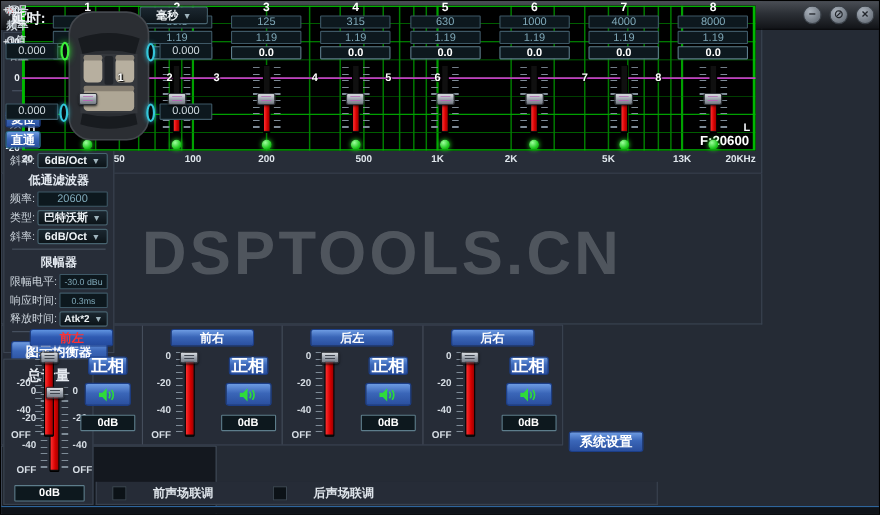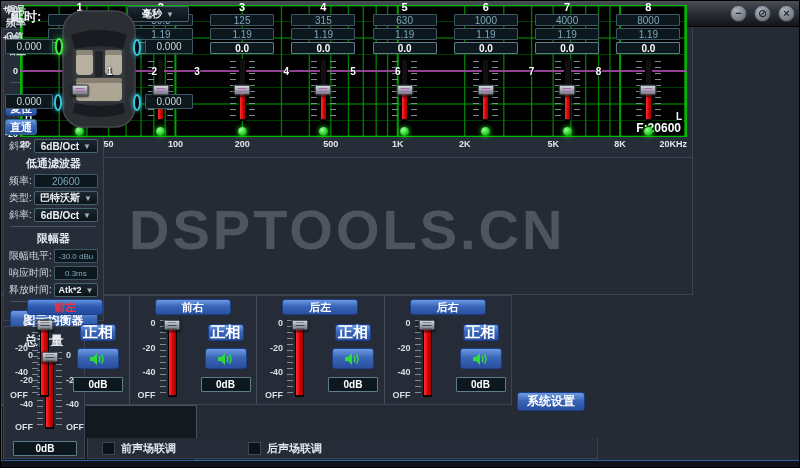--- a/index.html
+++ b/index.html
@@ -106,21 +106,21 @@
   .ch-fader { left:8px; top:24px; height:77px; }
   .ch-right { position:absolute; left:68px; top:24px; width:56px; }
   .phase-btn { width:36px; height:17px; font-size:15px; margin:4px auto 0; }
   .spk-btn { width:42px; height:21px; margin:7px auto 0; }
   .ch-value { width:50px; height:15px; margin:8px auto 0; }
   #system-btn { position:absolute; left:516px; top:391px; width:68px; height:19px; font-size:12px; }
 
   
   #link-row { position:absolute; left:86px; top:437px; width:511px; height:21px; background:#262c37;
     border:1px solid #3b4452; border-top:none; display:flex; align-items:center; }
-  .link-item { display:flex; align-items:center; gap:6px; margin-left:14px; width:132px; }
+  .link-item { display:flex; align-items:center; gap:24px; margin-left:14px; width:132px; }
   .checkbox { width:13px; height:13px; background:#0c1217; border:1px solid #3c4752; }
   .link-label { color:#dfe5eb; font-size:11px; font-weight:bold; white-space:nowrap; }
 
   
   #delay-panel { left:600px; top:328px; width:196px; height:130px; background:#14181f; border:1px solid #45505f; }
   #delay-label { position:absolute; left:10px; top:7px; color:#eef2f6; font-size:13px; font-weight:bold; }
   #delay-unit { position:absolute; left:126px; top:5px; width:62px; height:16px; }
   .delay-field { position:absolute; width:48px; height:15px; color:#cfd8de; }
   .spk-marker { position:absolute; width:8px; height:17px; border-radius:50%; background:#05090c; }
   .spk-green { border:2px solid #3df03d; box-shadow:0 0 7px #2ee02e; }
@@ -276,21 +276,21 @@
     <div id="x-ticks">
 
     <span class="x-tick" style="left: 0%; transform: translateX(0px);">20</span>
         <span class="x-tick" style="left: 13.2647%; transform: translateX(-50%);">50</span>
         <span class="x-tick" style="left: 23.299%; transform: translateX(-50%);">100</span>
         <span class="x-tick" style="left: 33.3333%; transform: translateX(-50%);">200</span>
         <span class="x-tick" style="left: 46.598%; transform: translateX(-50%);">500</span>
         <span class="x-tick" style="left: 56.6323%; transform: translateX(-50%);">1K</span>
         <span class="x-tick" style="left: 66.6667%; transform: translateX(-50%);">2K</span>
         <span class="x-tick" style="left: 79.9313%; transform: translateX(-50%);">5K</span>
-        <span class="x-tick" style="left: 89.9657%; transform: translateX(-50%);">8K</span>
+        <span class="x-tick" style="left: 89.9657%; transform: translateX(-50%);">13K</span>
         <span class="x-tick" style="left: 100%; transform: translateX(-100%);">20KHz</span>
       </div>
   </div>
 
   <div id="eq-panel">
     <div class="eq-rowlabels">
       <div>标号</div>
       <div>频率</div>
       <div>Q值</div>
       <div>增益</div>

